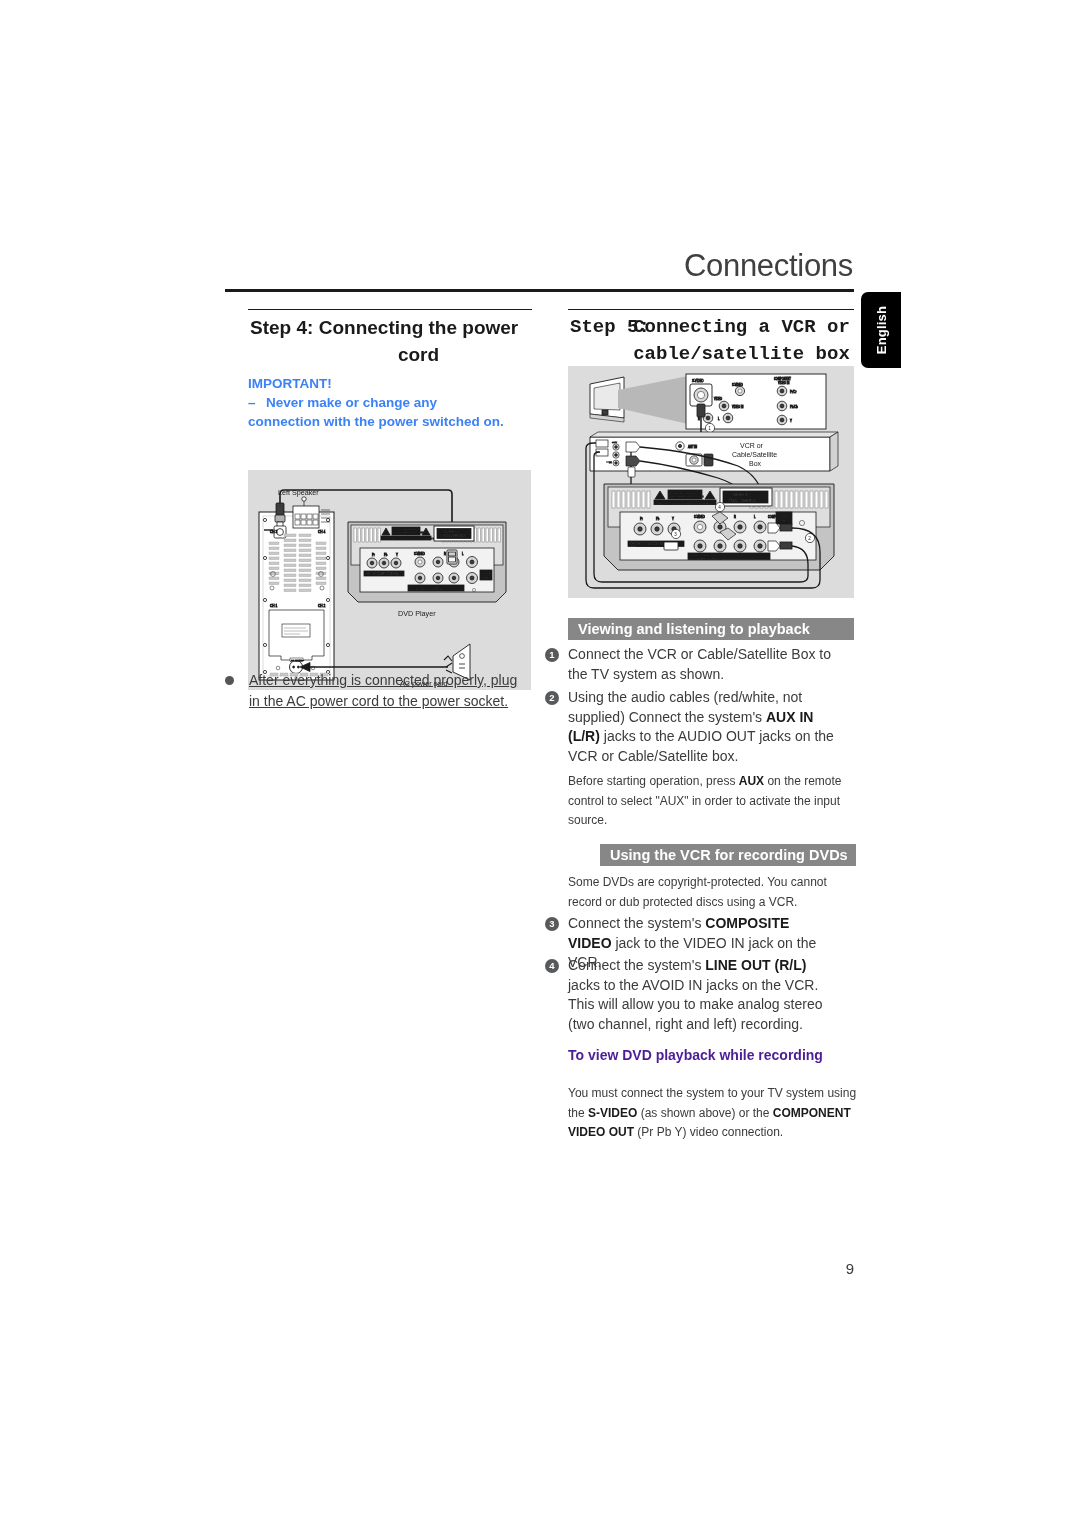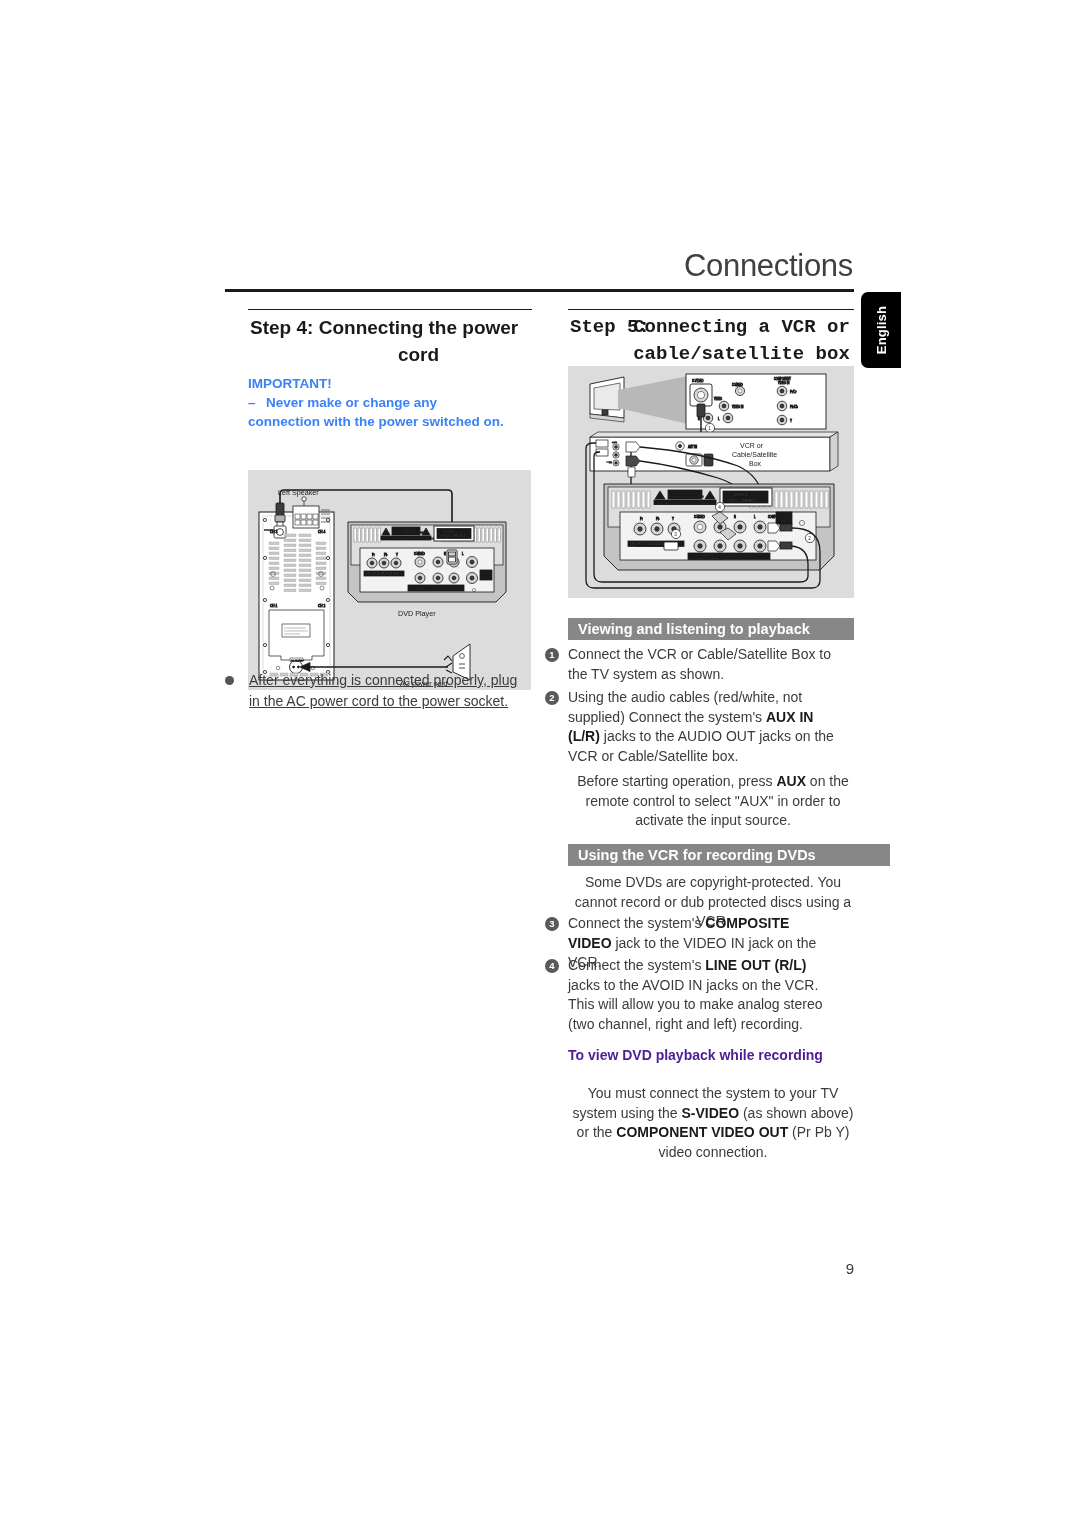--- a/index.html
+++ b/index.html
@@ -128,21 +128,21 @@
     position: absolute;
     background: #878787;
     color: #ffffff;
     font-size: 14.5px;
     font-weight: bold;
     line-height: 22px;
     height: 22px;
     padding-left: 10px;
   }
   #sec-viewing   { left: 568px; top: 618px; width: 286px; }
-  #sec-recording { left: 568px; top: 844px; width: 322px; }
+  #sec-recording { left: 600px; top: 844px; width: 256px; }
 
   
   .num-item {
     position: absolute;
     width: 290px;
     font-size: 14px;
     line-height: 19.5px;
     color: #3b3b3b;
   }
   .num-item .num {
@@ -155,24 +155,23 @@
     font-size: 9.5px;
     font-weight: bold;
     text-align: center;
     line-height: 14px;
   }
   .num-item .txt { display: block; margin-left: 23px; }
 
   .plain-para {
     position: absolute;
     width: 290px;
-    font-size: 14px;
+    font-size: 12px;
     line-height: 19.5px;
     color: #3b3b3b;
-    text-align: center;
   }
 
   #item-1      { left: 545px; top: 645px; }
   #item-2      { left: 545px; top: 688px; }
   #para-aux    { left: 568px; top: 772px; }
   #para-protect{ left: 568px; top: 873px; }
   #item-3      { left: 545px; top: 914px; }
   #item-4      { left: 545px; top: 956px; }
 
   .subhead-bold {

